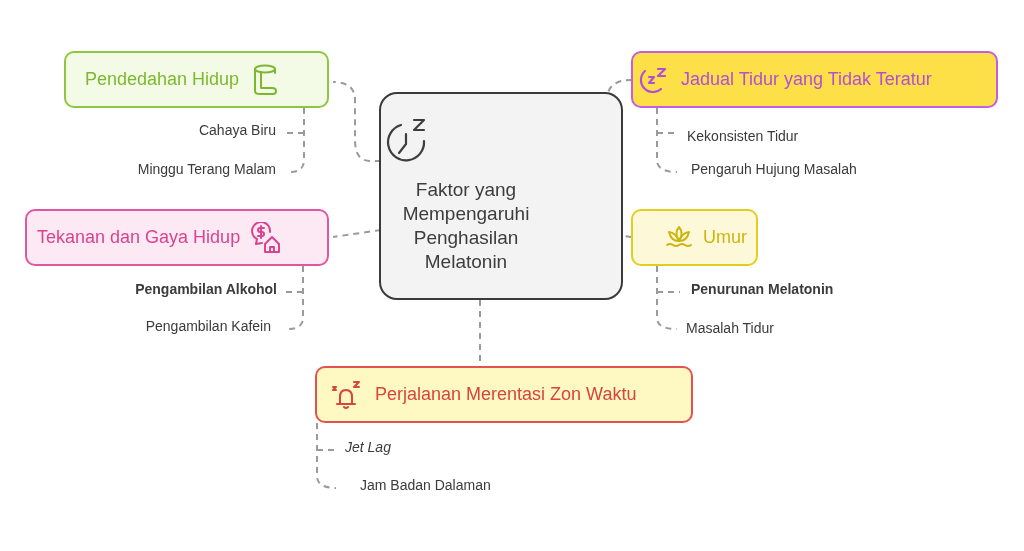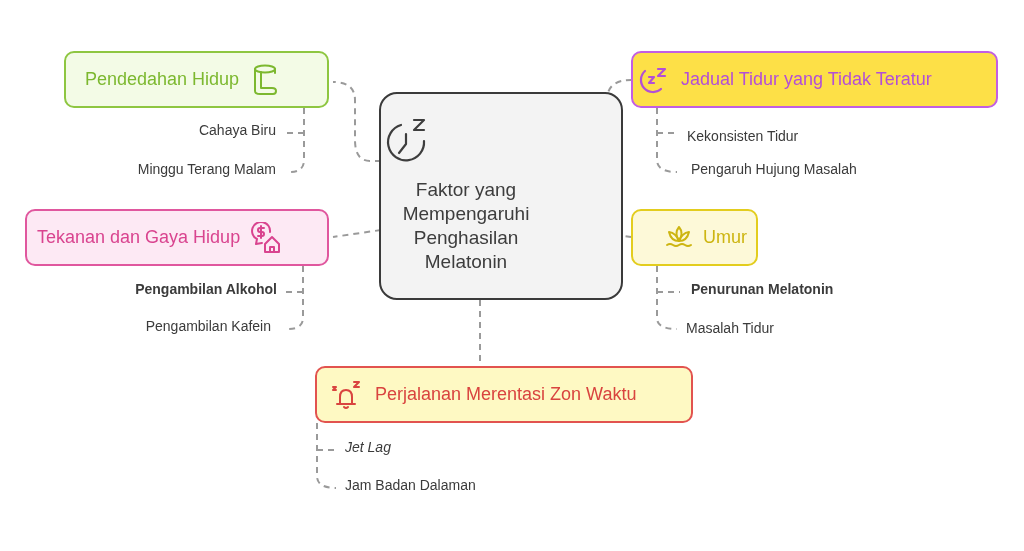--- a/index.html
+++ b/index.html
@@ -131,13 +131,13 @@
       <path d="M9,25 L9,18 Q9,11 15,11 Q21,11 21,18 L21,25"></path>
       <path d="M6,25 L24,25"></path>
       <path d="M13,28 Q15,30 17,28"></path>
       <path d="M2,8 L5,8 L2,11 L5,11"></path>
       <path d="M23,3 L28,3 L23,8 L28,8"></path>
     </g>
   </svg>
   <span class="lbl">Perjalanan Merentasi Zon Waktu</span>
 </div>
 <div class="leaf" style="left:345px; top:439px;font-style:italic;">Jet Lag</div>
-<div class="leaf" style="left:345px; top:477px;">Jam Badan Dalaman</div>
+<div class="leaf" style="left:360px; top:477px;">Jam Badan Dalaman</div>
 
 </body></html>

